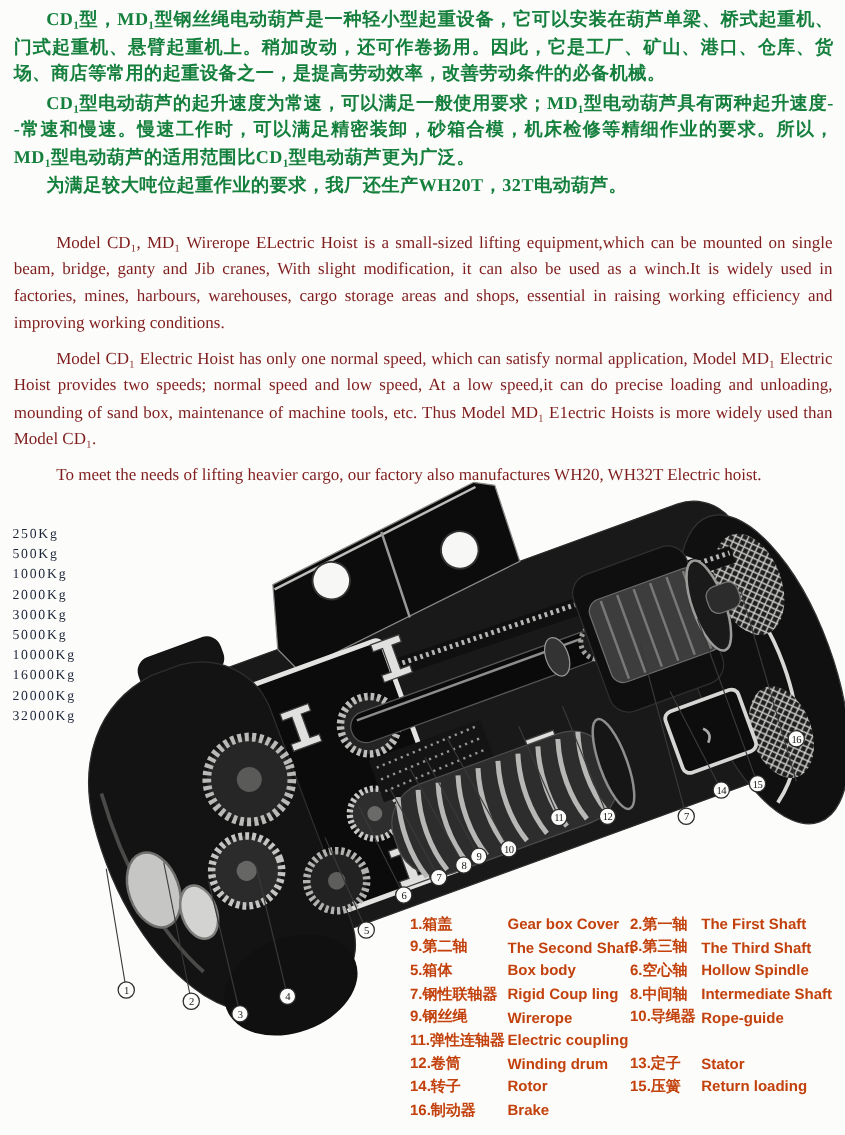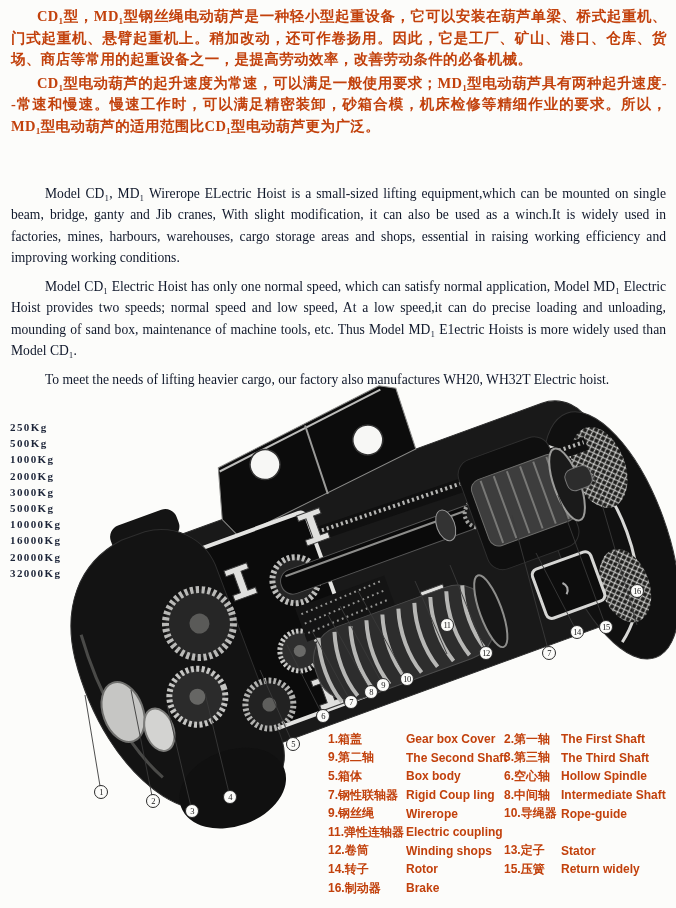--- a/index.html
+++ b/index.html
@@ -4,31 +4,31 @@
 <style>
   html,body{margin:0;padding:0;background:#ffffff;}
   .page{
     position:relative;width:676px;height:908px;background:#fcfcfa;
     font-family:"Liberation Serif","DejaVu Sans",serif;color:#1b2134;overflow:hidden;
   }
   
   .cn-block{position:absolute;top:6px;left:11px;width:656px;}
   .cn-block p{
     margin:0 0 2px 0;font-size:14.5px;font-weight:bold;line-height:21.5px;
-    letter-spacing:0.4px;text-indent:26px;text-align:justify;color:#c2410c;
+    letter-spacing:0.4px;text-indent:26px;text-align:justify;color:#15803d;
   }
   .en-block{position:absolute;top:183px;left:11px;width:655px;}
   .en-block p{
     margin:0 0 8px 0;font-size:13.6px;line-height:21.3px;
-    text-indent:34px;text-align:justify;color:#0f172a;
+    text-indent:34px;text-align:justify;color:#7f1d1d;
   }
   
   .capacity-list{position:absolute;top:419px;left:10px;}
   .capacity-list div{
-    font-size:11px;font-weight:bold;line-height:16.2px;letter-spacing:1.4px;
+    font-size:11px;font-weight:normal;line-height:16.2px;letter-spacing:1.4px;
     color:#1c2438;white-space:nowrap;
   }
   
   .figure-svg{position:absolute;top:385px;left:0;width:676px;height:460px;}
   .callout{
     position:absolute;width:14px;height:14px;border:1px solid #2b2b2b;border-radius:50%;
     background:#fcfcfa;color:#1a1a1a;font-size:8.5px;line-height:13px;text-align:center;
     font-family:"Liberation Serif",serif;letter-spacing:-0.5px;box-sizing:border-box;
   }
   
@@ -40,20 +40,21 @@
   }
 </style>
 </head>
 <body>
 
 <div class="page">
 
   <section class="cn-block">
     <p>CD₁型，MD₁型钢丝绳电动葫芦是一种轻小型起重设备，它可以安装在葫芦单梁、桥式起重机、门式起重机、悬臂起重机上。稍加改动，还可作卷扬用。因此，它是工厂、矿山、港口、仓库、货场、商店等常用的起重设备之一，是提高劳动效率，改善劳动条件的必备机械。</p>
     <p>CD₁型电动葫芦的起升速度为常速，可以满足一般使用要求；MD₁型电动葫芦具有两种起升速度--常速和慢速。慢速工作时，可以满足精密装卸，砂箱合模，机床检修等精细作业的要求。所以，MD₁型电动葫芦的适用范围比CD₁型电动葫芦更为广泛。</p>
+    <p>为满足较大吨位起重作业的要求，我厂还生产WH20T，32T电动葫芦。</p>
   </section>
 
   <section class="en-block">
     <p>Model CD₁, MD₁ Wirerope ELectric Hoist is a small-sized lifting equipment,which can be mounted on single beam, bridge, ganty and Jib cranes, With slight modification, it can also be used as a winch.It is widely used in factories, mines, harbours, warehouses, cargo storage areas and shops, essential in raising working efficiency and improving working conditions.</p>
     <p>Model CD₁ Electric Hoist has only one normal speed, which can satisfy normal application, Model MD₁ Electric Hoist provides two speeds; normal speed and low speed, At a low speed,it can do precise loading and unloading, mounding of sand box, maintenance of machine tools, etc. Thus Model MD₁ E1ectric Hoists is more widely used than Model CD₁.</p>
     <p>To meet the needs of lifting heavier cargo, our factory also manufactures WH20, WH32T Electric hoist.</p>
   </section>
 
   <div class="capacity-list">
     <div>250Kg</div>
@@ -197,21 +198,21 @@
   <div class="callout" style="left:94px;top:785px">1</div>
   <div class="callout" style="left:146px;top:794px">2</div>
   <div class="callout" style="left:185px;top:804px">3</div>
   <div class="callout" style="left:223px;top:790px">4</div>
   <div class="callout" style="left:286px;top:737px">5</div>
   <div class="callout" style="left:316px;top:709px">6</div>
   <div class="callout" style="left:344px;top:695px">7</div>
   <div class="callout" style="left:364px;top:685px">8</div>
   <div class="callout" style="left:376px;top:678px">9</div>
   <div class="callout" style="left:400px;top:672px">10</div>
-  <div class="callout" style="left:440px;top:618px">11</div>
+  <div class="callout" style="left:440px;top:647px">11</div>
   <div class="callout" style="left:479px;top:646px">12</div>
   <div class="callout" style="left:542px;top:646px">7</div>
   <div class="callout" style="left:570px;top:625px">14</div>
   <div class="callout" style="left:599px;top:620px">15</div>
   <div class="callout" style="left:630px;top:584px">16</div>
 
   <div class="legend">
     <span>1.箱盖</span>
     <span>Gear box Cover</span>
     <span>2.第一轴</span>
@@ -236,28 +237,28 @@
     <span>Wirerope</span>
     <span>10.导绳器</span>
     <span>Rope-guide</span>
 
     <span>11.弹性连轴器</span>
     <span>Electric coupling</span>
     <span></span>
     <span></span>
 
     <span>12.卷筒</span>
-    <span>Winding shops</span>
+    <span>Winding drum</span>
     <span>13.定子</span>
     <span>Stator</span>
 
     <span>14.转子</span>
     <span>Rotor</span>
     <span>15.压簧</span>
-    <span>Return widely</span>
+    <span>Return loading</span>
 
     <span>16.制动器</span>
     <span>Brake</span>
     <span></span>
     <span></span>
   </div>
 
 </div>
 
 </body></html>

